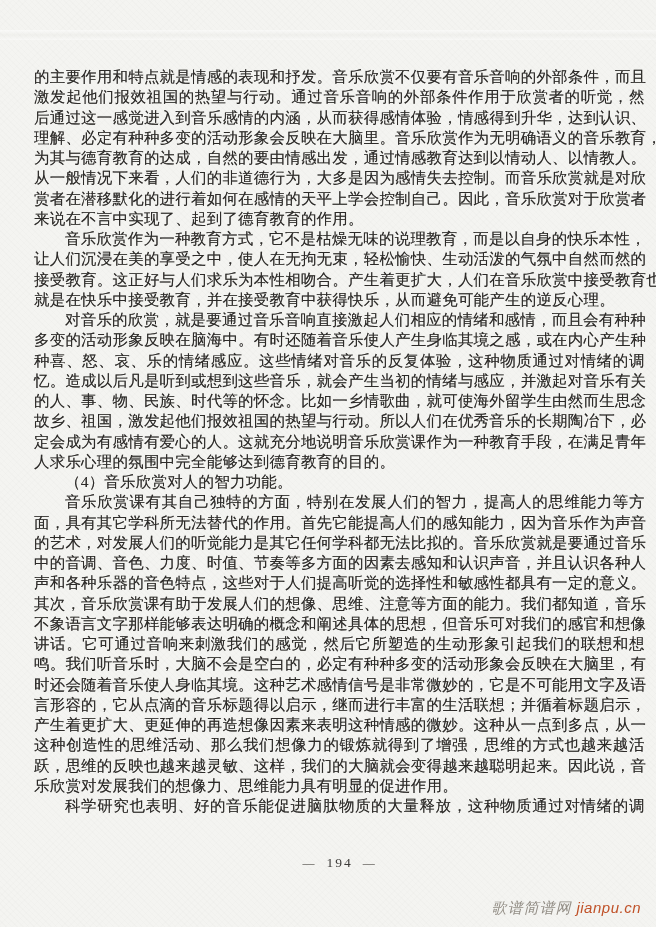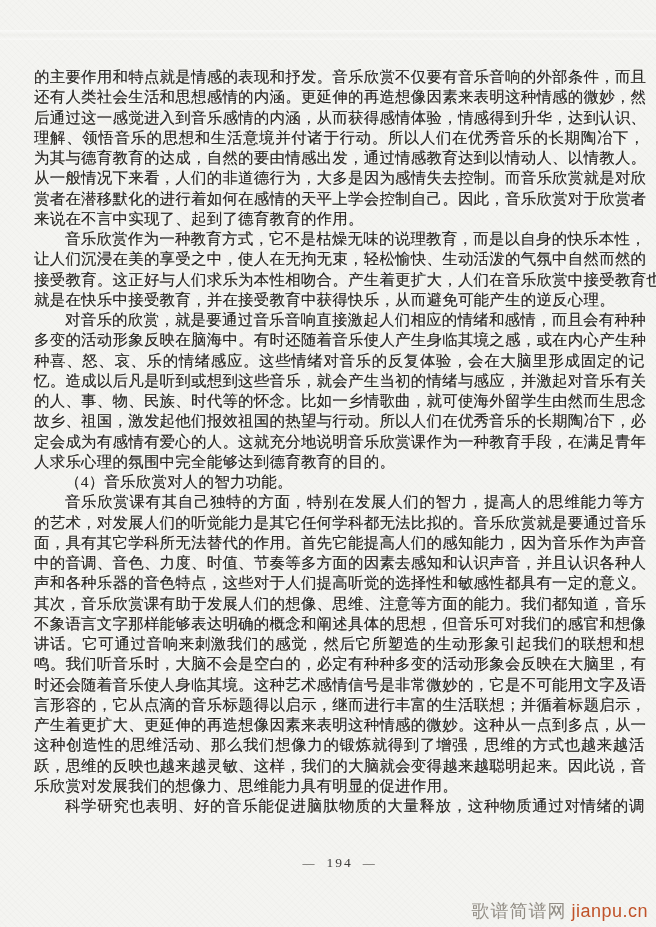--- a/index.html
+++ b/index.html
@@ -59,26 +59,27 @@
     color: #3c3a38;
     letter-spacing: 2px;
   }
   .footer-page-number .dash {
     color: #55524e;
     margin: 0 10px;
     font-size: 12px;
   }
   .watermark {
     position: absolute;
-    right: 8px;
+    right: 15px;
     top: 899px;
-    font-size: 18px;
+    font-size: 15px;
     font-family: "Liberation Sans", "DejaVu Sans", sans-serif;
     letter-spacing: 1px;
     white-space: nowrap;
+    font-style: italic;
   }
   .watermark .wm-name { color: #928d85; }
   .watermark .wm-url  { color: #c05229; margin-left: 5px; letter-spacing: 0.5px; }
 
   
   .scan-band {
     position: absolute;
     left: 0;
     top: 30px;
     width: 656px;
@@ -88,43 +89,43 @@
 </style>
 </head>
 <body>
 
 <div class="page">
   <div class="scan-band"></div>
 
   <div class="page-text" id="page-text">
 
   <div class="line">的主要作用和特点就是情感的表现和抒发。音乐欣赏不仅要有音乐音响的外部条件，而且</div>
-      <div class="line">还有人类社会生活和思想感情的内涵。更延伸的再造想像因素来表明这种情感的微妙，然</div>
+      <div class="line">激发起他们报效祖国的热望与行动。通过音乐音响的外部条件作用于欣赏者的听觉，然</div>
       <div class="line">后通过这一感觉进入到音乐感情的内涵，从而获得感情体验，情感得到升华，达到认识、</div>
-      <div class="line">理解、领悟音乐的思想和生活意境并付诸于行动。所以人们在优秀音乐的长期陶冶下，</div>
+      <div class="line">理解、必定有种种多变的活动形象会反映在大脑里。音乐欣赏作为无明确语义的音乐教育，</div>
       <div class="line">为其与德育教育的达成，自然的要由情感出发，通过情感教育达到以情动人、以情教人。</div>
       <div class="line">从一般情况下来看，人们的非道德行为，大多是因为感情失去控制。而音乐欣赏就是对欣</div>
       <div class="line">赏者在潜移默化的进行着如何在感情的天平上学会控制自己。因此，音乐欣赏对于欣赏者</div>
       <div class="line para-end">来说在不言中实现了、起到了德育教育的作用。</div>
       <div class="line indent">音乐欣赏作为一种教育方式，它不是枯燥无味的说理教育，而是以自身的快乐本性，</div>
       <div class="line">让人们沉浸在美的享受之中，使人在无拘无束，轻松愉快、生动活泼的气氛中自然而然的</div>
       <div class="line">接受教育。这正好与人们求乐为本性相吻合。产生着更扩大，人们在音乐欣赏中接受教育也</div>
       <div class="line para-end">就是在快乐中接受教育，并在接受教育中获得快乐，从而避免可能产生的逆反心理。</div>
       <div class="line indent">对音乐的欣赏，就是要通过音乐音响直接激起人们相应的情绪和感情，而且会有种种</div>
       <div class="line">多变的活动形象反映在脑海中。有时还随着音乐使人产生身临其境之感，或在内心产生种</div>
-      <div class="line">种喜、怒、哀、乐的情绪感应。这些情绪对音乐的反复体验，会在大脑里形成固定的记</div>
+      <div class="line">种喜、怒、哀、乐的情绪感应。这些情绪对音乐的反复体验，这种物质通过对情绪的调</div>
       <div class="line">忆。造成以后凡是听到或想到这些音乐，就会产生当初的情绪与感应，并激起对音乐有关</div>
       <div class="line">的人、事、物、民族、时代等的怀念。比如一乡情歌曲，就可使海外留学生由然而生思念</div>
       <div class="line">故乡、祖国，激发起他们报效祖国的热望与行动。所以人们在优秀音乐的长期陶冶下，必</div>
       <div class="line">定会成为有感情有爱心的人。这就充分地说明音乐欣赏课作为一种教育手段，在满足青年</div>
       <div class="line para-end">人求乐心理的氛围中完全能够达到德育教育的目的。</div>
       <div class="line indent para-end">（4）音乐欣赏对人的智力功能。</div>
       <div class="line indent">音乐欣赏课有其自己独特的方面，特别在发展人们的智力，提高人的思维能力等方</div>
+      <div class="line">面，具有其它学科所无法替代的作用。首先它能提高人们的感知能力，因为音乐作为声音</div>
       <div class="line">的艺术，对发展人们的听觉能力是其它任何学科都无法比拟的。音乐欣赏就是要通过音乐</div>
-      <div class="line">面，具有其它学科所无法替代的作用。首先它能提高人们的感知能力，因为音乐作为声音</div>
       <div class="line">中的音调、音色、力度、时值、节奏等多方面的因素去感知和认识声音，并且认识各种人</div>
       <div class="line">声和各种乐器的音色特点，这些对于人们提高听觉的选择性和敏感性都具有一定的意义。</div>
       <div class="line">其次，音乐欣赏课有助于发展人们的想像、思维、注意等方面的能力。我们都知道，音乐</div>
       <div class="line">不象语言文字那样能够表达明确的概念和阐述具体的思想，但音乐可对我们的感官和想像</div>
       <div class="line">讲话。它可通过音响来刺激我们的感觉，然后它所塑造的生动形象引起我们的联想和想</div>
       <div class="line">鸣。我们听音乐时，大脑不会是空白的，必定有种种多变的活动形象会反映在大脑里，有</div>
       <div class="line">时还会随着音乐使人身临其境。这种艺术感情信号是非常微妙的，它是不可能用文字及语</div>
       <div class="line">言形容的，它从点滴的音乐标题得以启示，继而进行丰富的生活联想；并循着标题启示，</div>
       <div class="line">产生着更扩大、更延伸的再造想像因素来表明这种情感的微妙。这种从一点到多点，从一</div>
       <div class="line">这种创造性的思维活动、那么我们想像力的锻炼就得到了增强，思维的方式也越来越活</div>

